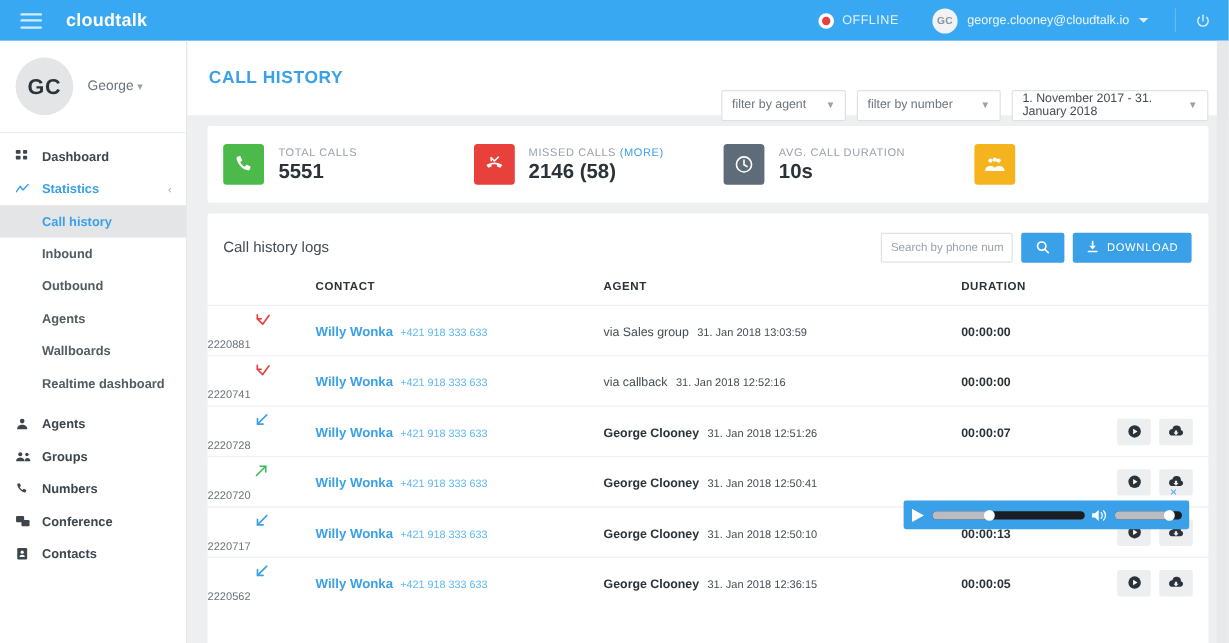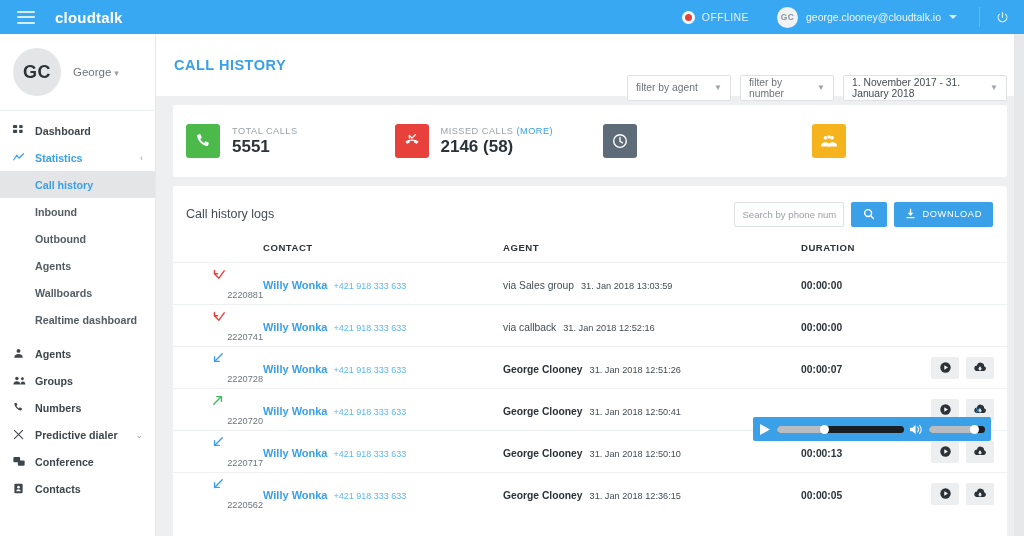--- a/index.html
+++ b/index.html
@@ -68,27 +68,27 @@
   .main { position: absolute; top: 34px; left: 156px; width: 868px; height: 502px;
     background: #edeff1; overflow: hidden; }
   .page-head { height: 62px; background: #fff; display: flex; align-items: center;
     padding: 0 17px 0 18px; }
   .page-title { font-size: 14.5px; font-weight: bold; color: #3aa0e8; letter-spacing: .5px; }
   .filters { margin-left: auto; display: flex; align-items: center; gap: 9px; }
   .fbox { height: 26px; border: 1px solid #dfe2e5; border-radius: 2px; background: #fff;
     display: flex; align-items: center; padding: 0 8px; font-size: 10.3px; color: #6c747b; margin-top: 45px; }
   .fbox .sel-caret { margin-left: auto; padding-left: 16px; color: #9aa1a7; font-size: 8px; }
   .fbox.agent { width: 104px; }
-  .fbox.number { width: 94px; }
+  .fbox.number { width: 120px; }
   .fbox.date { width: 164px; color: #444c53; }
   .fbox.date .sel-caret { padding-left: 6px; }
 
   
   .stats-wrap { margin: 9px 17px 0 17px; background: #fff; border-radius: 2px;
-    height: 72px; display: flex; align-items: center; }
+    height: 64px; display: flex; align-items: center; }
   .stat { flex: 1; display: flex; align-items: center; padding-left: 13px; }
   .stat .sq { width: 34px; height: 34px; border-radius: 3px; display: flex;
     align-items: center; justify-content: center; color: #fff; flex: none; }
   .sq.green { background: #4bba4b; }
   .sq.red { background: #e8413c; }
   .sq.grey { background: #5d6c78; }
   .sq.yellow { background: #f5b31d; }
   .stat .txt { margin-left: 12px; }
   .stat .lab { font-size: 9.2px; color: #9aa1a7; letter-spacing: .5px; }
   .stat .lab a { color: #3aa0e8; text-decoration: none; }
@@ -116,21 +116,21 @@
     letter-spacing: .5px; text-align: left; padding-bottom: 9px; }
   .c-dir { width: 90px; }
   .c-contact { width: 240px; }
   .c-agent { width: 298px; }
   .c-dur { width: 130px; }
   .c-act { width: 106px; }
   table.logs-table tr.row { height: 42px; border-top: 1px solid #edeff1; }
   td { vertical-align: middle; }
   .dir-cell { text-align: center; }
   .dir-ico { height: 13px; display:flex; align-items:center; justify-content:center; }
-  .dir-id { font-size: 9.2px; color: #6c747b; margin-top: 9px; text-align:right; }
+  .dir-id { font-size: 9.2px; color: #6c747b; margin-top: 9px; text-align:left; }
   .contact-name { font-size: 11px; font-weight: bold; color: #3aa0e8; }
   .contact-num { font-size: 9px; color: #5fb8ef; margin-left: 6px; }
   .agent-name { font-size: 10.3px; color: #2b3238; font-weight: bold; }
   .agent-name.via { font-weight: normal; color: #444c53; }
   .agent-time { font-size: 9.2px; color: #444c53; margin-left: 7px; }
   .dur { font-size: 10.3px; font-weight: bold; color: #2b3238; }
   .acts { display: flex; gap: 7px; }
   .act-btn { width: 28px; height: 22px; background: #eceef0; border-radius: 2px;
     display: flex; align-items: center; justify-content: center; cursor: pointer; }
 
@@ -271,30 +271,20 @@
 
       <div class="nav-item">
         <span class="ico">
           <svg width="11" height="11" viewBox="0 0 16 16" fill="currentColor">
             <path d="M3.1 1.4 5 1l1.5 3.4-1.6 1.2c.7 1.7 2 3 3.7 3.7l1.2-1.6L13 9.2l-.4 1.9c-.2.8-1 1.3-1.8 1.1C6.6 11.2 3.2 7.8 2 3.2c-.2-.8.3-1.6 1.1-1.8z"></path>
             </svg>
         </span>
         <span class="lbl">Numbers</span>
       </div>
 
-      <div class="nav-item">
-        <span class="ico">
-          <svg width="11" height="11" viewBox="0 0 16 16" fill="none" stroke="currentColor" stroke-width="1.6" stroke-linecap="round">
-              <path d="M2 2 L14 14"></path>
-              <path d="M14 2 L2 14"></path>
-            </svg>
-        </span>
-        <span class="lbl">Predictive dialer</span>
-        <span class="chev">⌄</span>
-      </div>
 
       <div class="nav-item">
         <span class="ico">
           <svg width="12" height="11" viewBox="0 0 16 14" fill="currentColor">
             <rect x="0.5" y="1" width="9" height="7" rx="1.2"></rect>
               <rect x="6.5" y="5.5" width="9" height="7" rx="1.2"></rect>
             </svg>
         </span>
         <span class="lbl">Conference</span>
       </div>
@@ -363,20 +353,24 @@
           <div class="val">2146 (58)</div>
         </div>
       </div>
 
       <div class="stat">
         <div class="sq grey">
           <svg width="18" height="18" viewBox="0 0 20 20" fill="none" stroke="#fff" stroke-width="1.5">
             <circle cx="10" cy="10" r="7"></circle>
               <path d="M10 6v4.3l2.8 1.7" stroke-linecap="round"></path>
             </svg>
+        </div>
+        <div class="txt">
+          <div class="lab">AVG. CALL DURATION</div>
+          <div class="val">10s</div>
         </div>
       </div>
 
       <div class="stat">
         <div class="sq yellow">
           <svg width="18" height="14" viewBox="0 0 20 14" fill="#fff">
             <circle cx="6" cy="3.5" r="2"></circle>
               <circle cx="13.5" cy="3.5" r="2"></circle>
               <circle cx="10" cy="2.6" r="2"></circle>
             <path d="M1 13c0-3 2.2-4.6 5-4.6S11 10 11 13z"></path>

